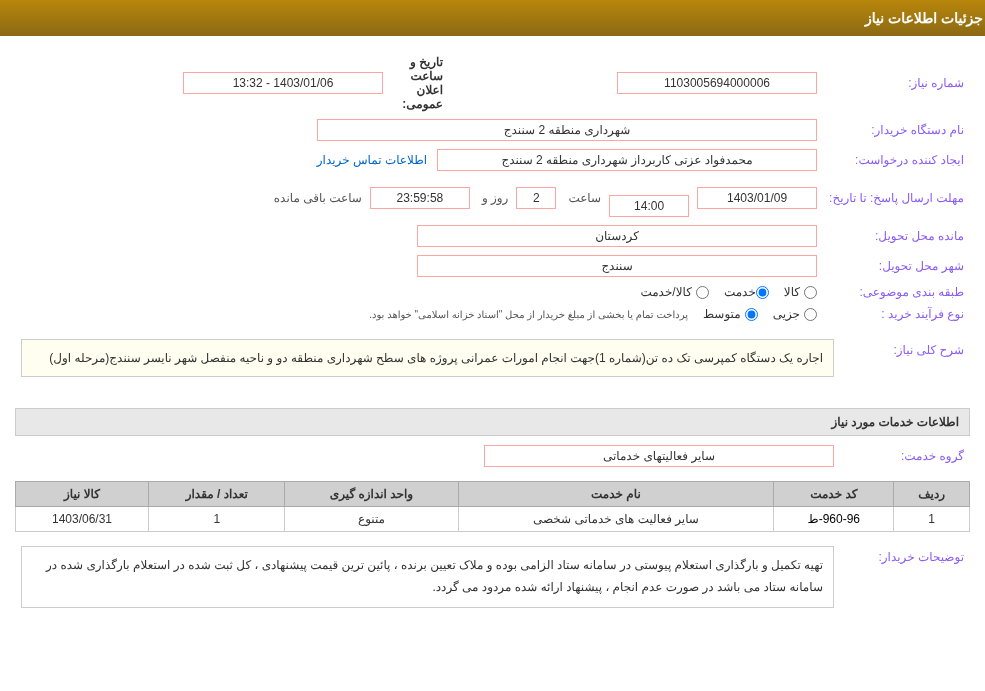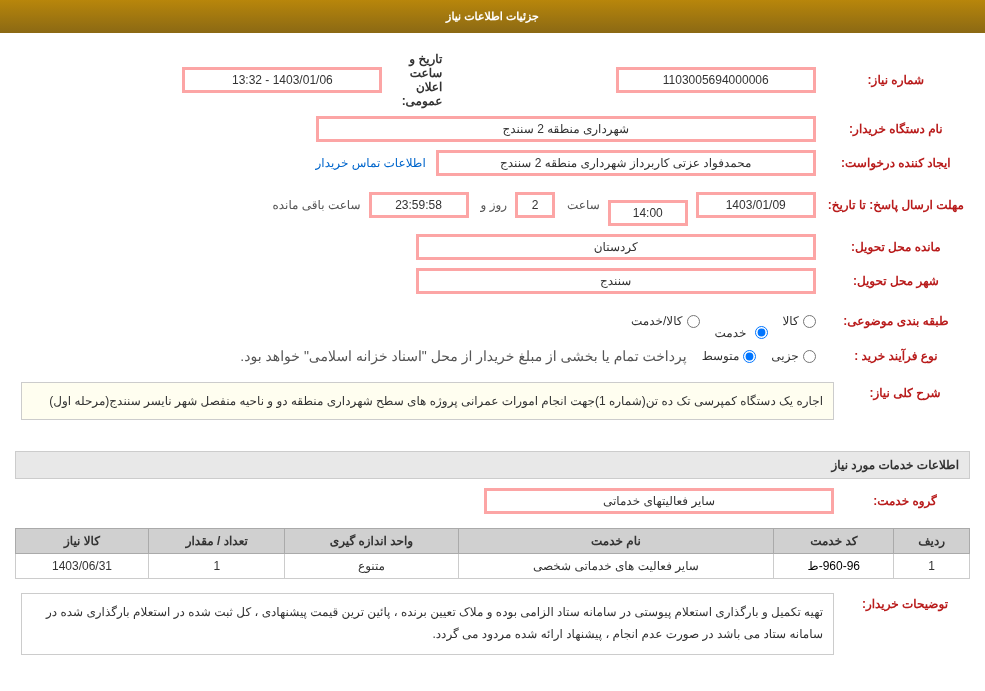--- a/index.html
+++ b/index.html
@@ -12,49 +12,49 @@
     }
     .page-wrapper {
       max-width: 985px;
       margin: 0 auto;
       background: #fff;
       min-height: 691px;
     }
     .header-bar {
       background: linear-gradient(to bottom, #b8860b, #8b6914);
       color: #fff;
-      text-align: center;
-      padding: 10px 31px;
-      font-size: 11px;
+      text-align: right;
+      padding: 10px 2px;
+      font-size: 14px;
       font-weight: bold;
     }
     .content-area {
       padding: 15px;
     }
     .info-table {
       width: 100%;
       border-collapse: collapse;
       margin-bottom: 10px;
     }
     .info-table td {
       padding: 4px 6px;
       vertical-align: middle;
     }
     .label-cell {
-      text-align: center;
-      color: #b91c1c;
-      font-weight: bold;
+      text-align: right;
+      color: #8b5cf6;
+      font-weight: normal;
       white-space: nowrap;
       width: 130px;
     }
     .value-cell {
       text-align: right;
     }
     .input-box {
-      border: 3px solid #fca5a5;
+      border: 1px solid #fca5a5;
       background: #fff;
       padding: 3px 6px;
       display: inline-block;
       min-width: 200px;
       text-align: center;
     }
     .input-box-wide {
       min-width: 350px;
     }
     .input-box-small {
@@ -217,21 +217,21 @@
       </tr>
 
       <tr>
         <td class="label-cell">طبقه بندی موضوعی:</td>
         <td colspan="3" class="value-cell">
           <div style="display:flex; align-items:center; gap:15px;">
             <label style="display:flex; align-items:center; gap:4px;">
               <input type="radio" name="tabaqe" style="">
               <span>کالا</span>
             </label>
-            <label style="display:flex; align-items:flex-start; gap:8px;margin-top:24px;">
+            <label style="display:flex; align-items:flex-end; gap:0;">
               <input type="radio" name="tabaqe" checked="" style="">
               <span>خدمت</span>
             </label>
             <label style="display:flex; align-items:center; gap:4px;">
               <input type="radio" name="tabaqe" style="">
               <span>کالا/خدمت</span>
             </label>
           </div>
         </td>
       </tr>
@@ -241,21 +241,21 @@
         <td colspan="3" class="value-cell">
           <div style="display:flex; align-items:center; gap:15px; flex-wrap:wrap;">
             <label style="display:flex; align-items:center; gap:4px;">
               <input type="radio" name="farayand" style="">
               <span>جزیی</span>
             </label>
             <label style="display:flex; align-items:center; gap:4px;">
               <input type="radio" name="farayand" checked="" style="">
               <span>متوسط</span>
             </label>
-            <span style="color:#555; font-size:14px;">پرداخت تمام یا بخشی از مبلغ خریدار از محل "اسناد خزانه اسلامی" خواهد بود.</span>
+            <span style="color:#555; font-size:10px;">پرداخت تمام یا بخشی از مبلغ خریدار از محل "اسناد خزانه اسلامی" خواهد بود.</span>
           </div>
         </td>
       </tr>
     </tbody>
       </table>
 
     <table class="info-table">
       <tbody>
           <tr>
         <td class="label-cell" style="vertical-align:top; padding-top:8px;">شرح کلی نیاز:</td>

